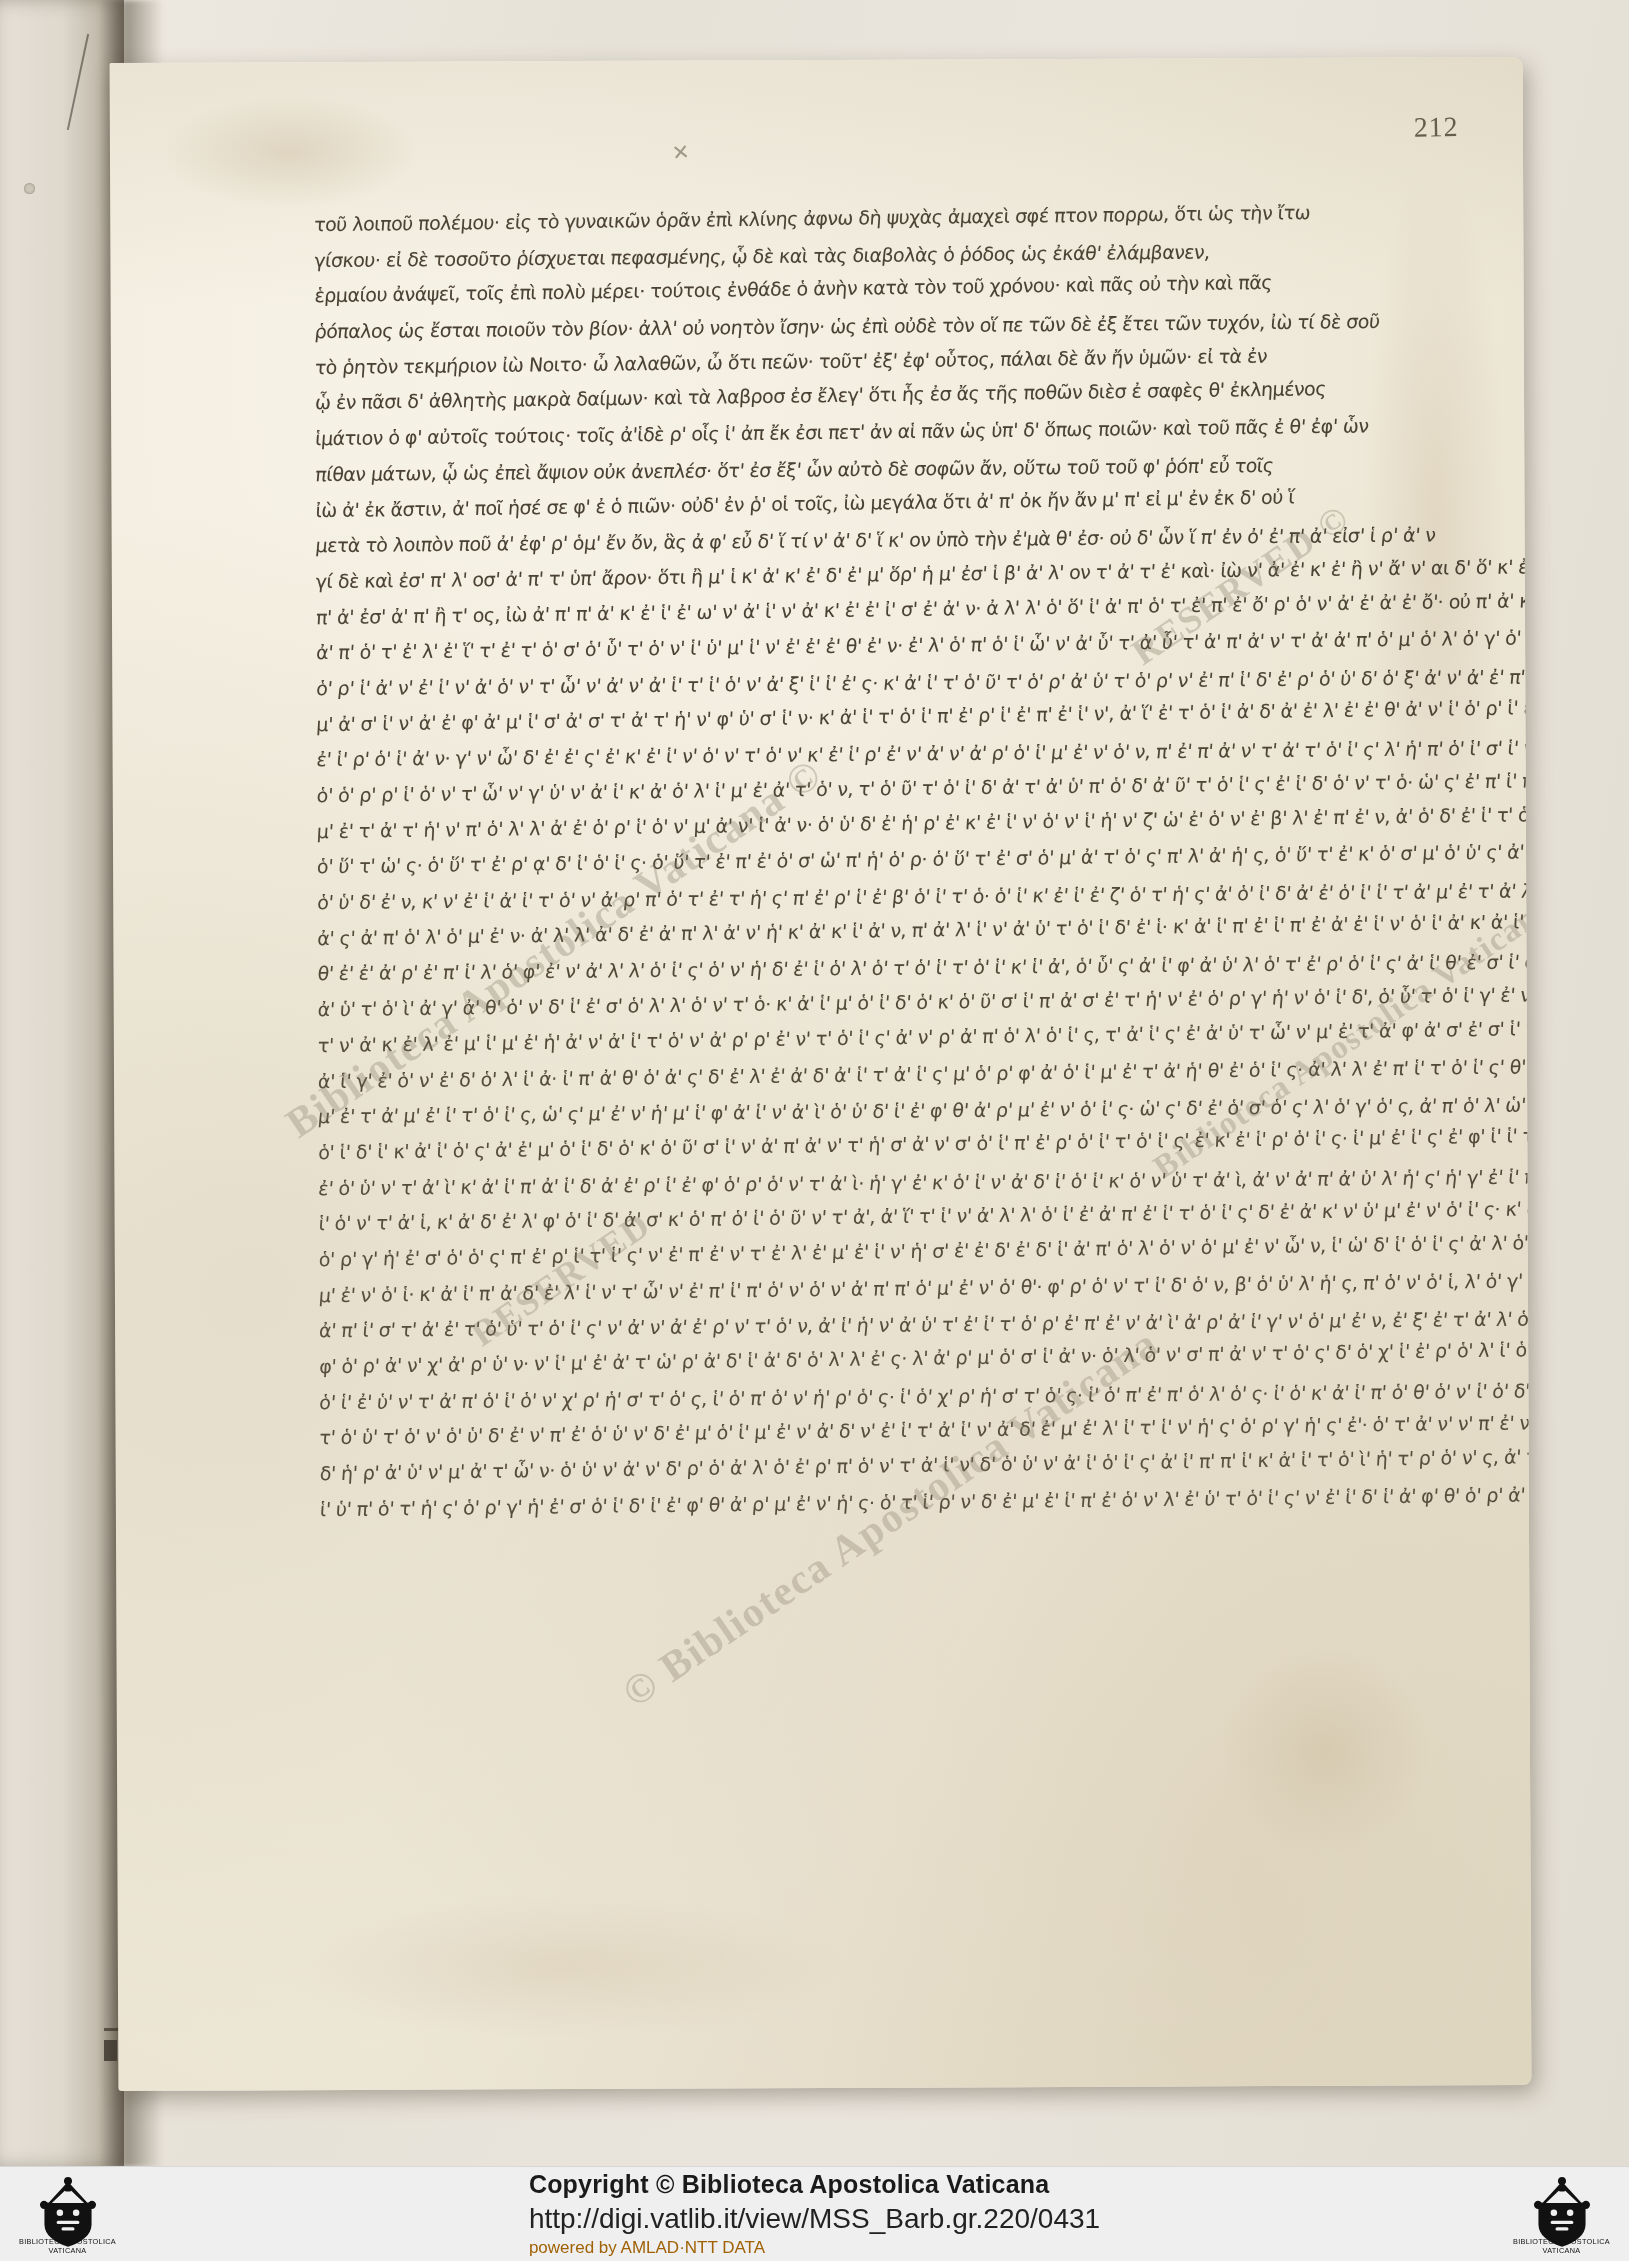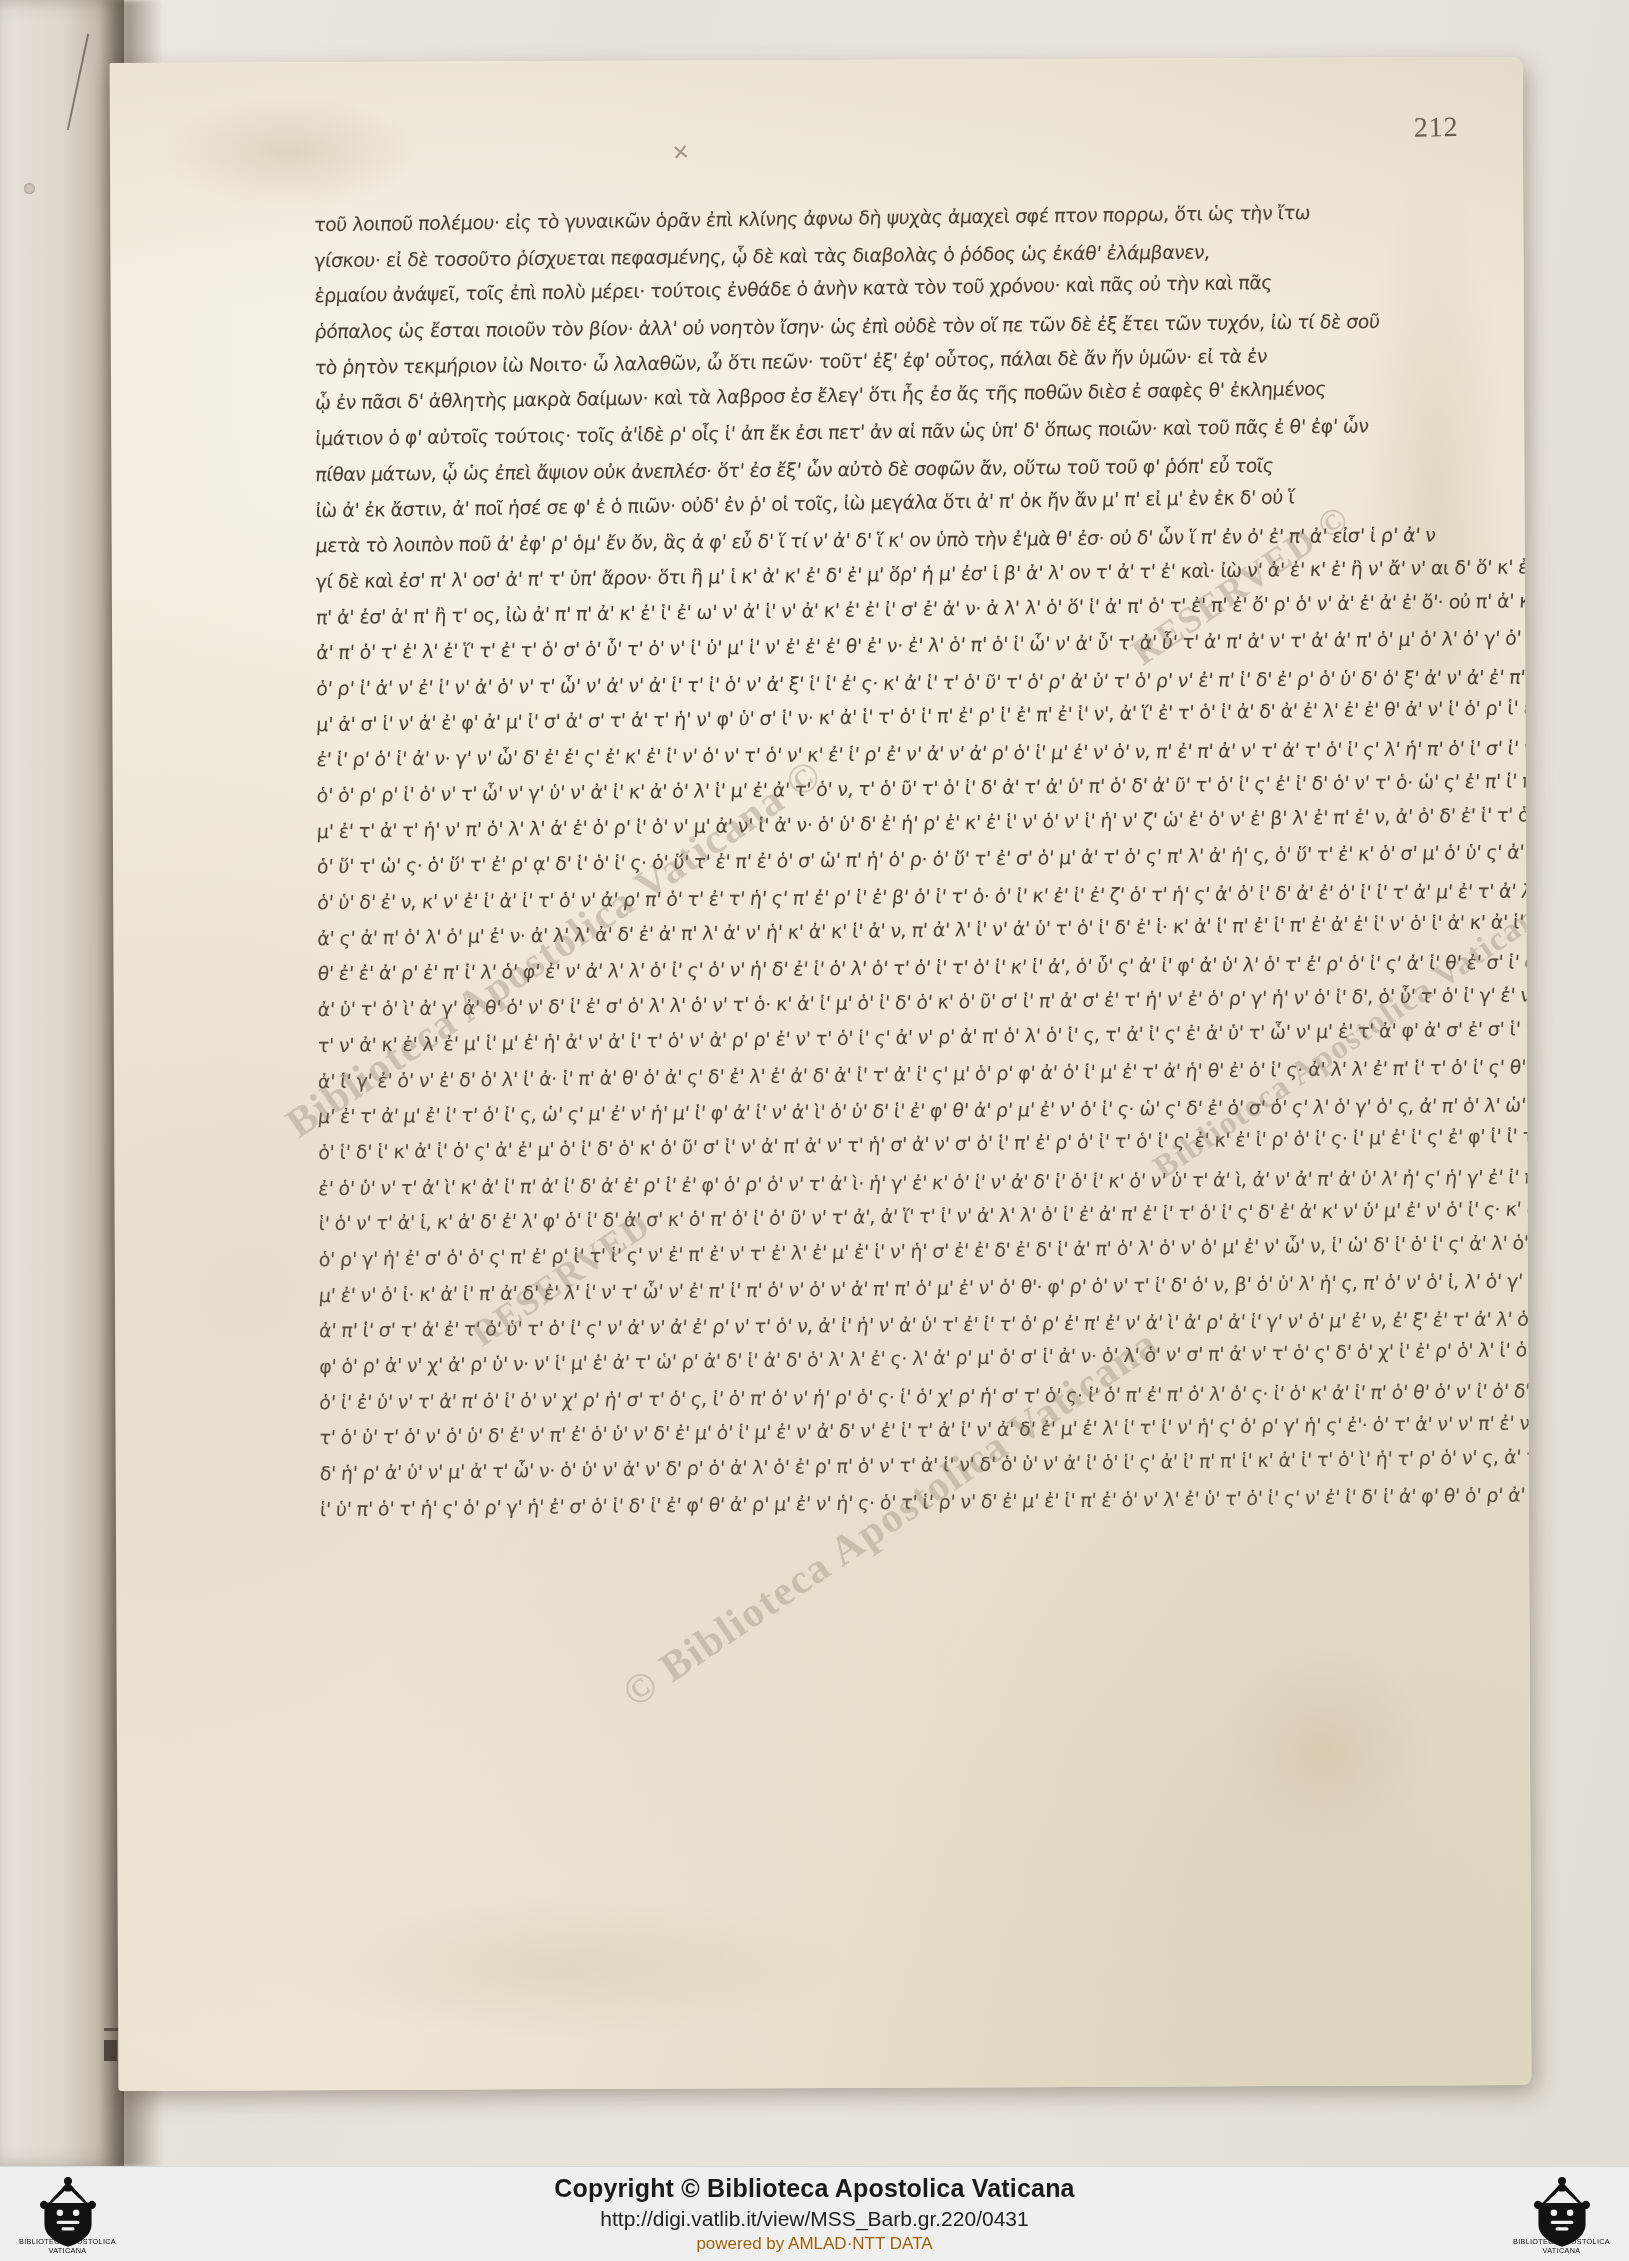--- a/index.html
+++ b/index.html
@@ -143,31 +143,30 @@
     bottom: 0;
     width: 1629px;
     height: 94px;
     background: #efefef;
     border-top: 0.8px solid #d8d8d8;
     display: flex;
     align-items: center;
     justify-content: center;
   }
   .footer-text {
-    text-align: center;
     color: #1a1a1a;
   }
   .footer-line1 {
     font-size: 25px;
     font-weight: 600;
     letter-spacing: 0.2px;
     margin-bottom: 3.3px;
   }
   .footer-line2 {
-    font-size: 21px;
+    font-size: 28px;
     color: #222;
     margin-bottom: 3.3px;
   }
   .footer-line3 {
     font-size: 17px;
     color: #a16207;
   }
   .crest {
     position: absolute;
     bottom: 4.9px;

